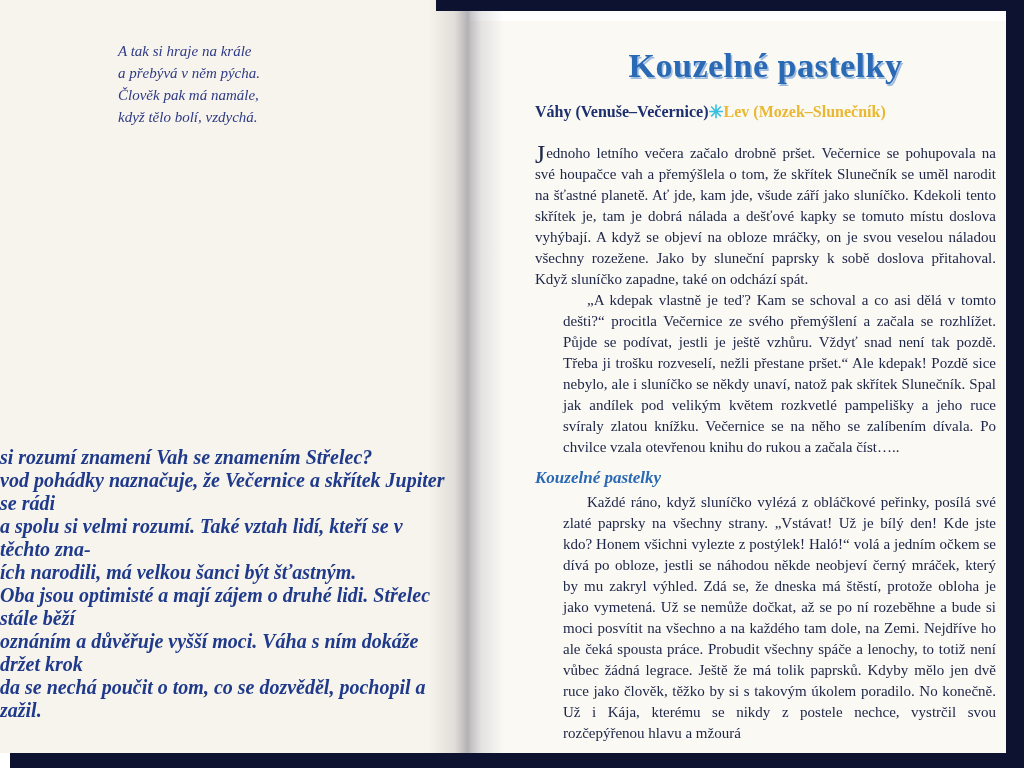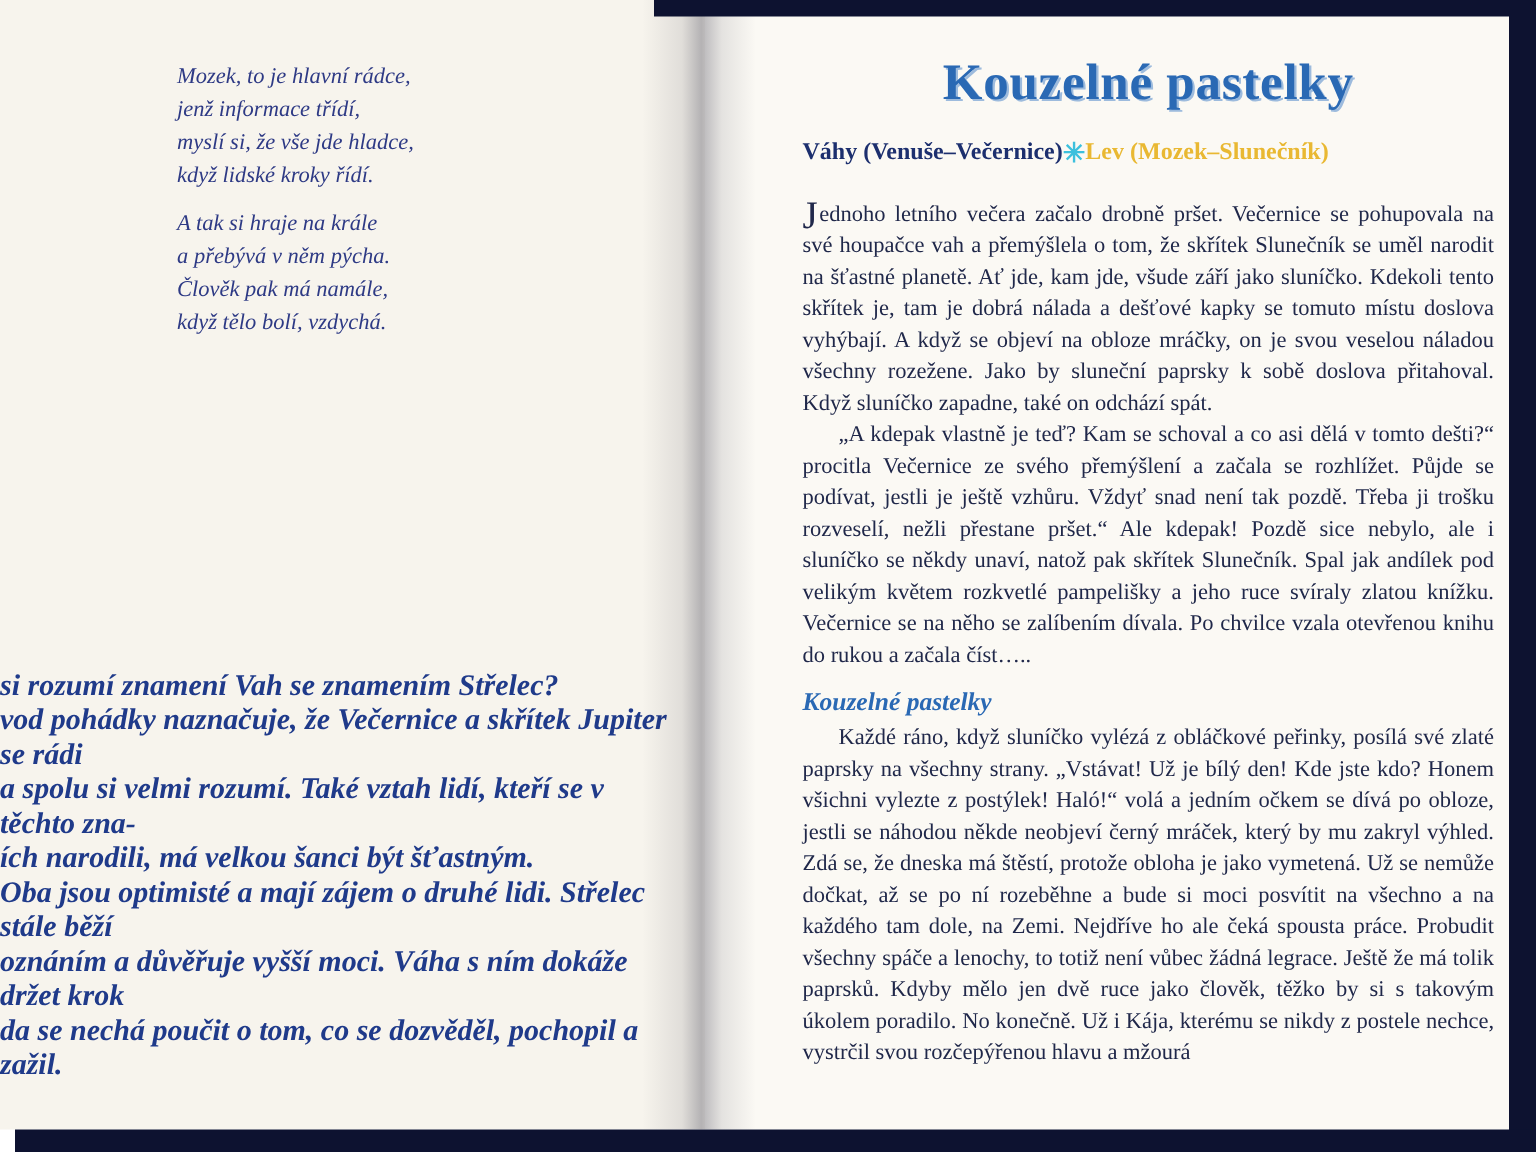--- a/index.html
+++ b/index.html
@@ -9,21 +9,21 @@
   }
   
   .edge{position:absolute;background:#0d1230;}
   .edge-top{left:436px;top:0;width:588px;height:11px;}
   .edge-right{right:0;top:0;width:18px;height:768px;}
   .edge-bottom{left:10px;bottom:0;width:1014px;height:15px;}
 
   
   .page{position:absolute;top:0;bottom:15px;overflow:hidden;}
   .page-left{left:0;width:470px;background:#f7f4ed;}
-  .page-right{left:470px;width:536px;top:11px;background:#fbf9f4;
+  .page-right{left:470px;width:536px;top:21px;background:#fbf9f4;
     padding:0 10px 0 65px;box-sizing:border-box;}
   .spine{position:absolute;left:428px;top:0;bottom:15px;width:76px;
     background:linear-gradient(to right, rgba(25,25,45,0) 0%, rgba(25,25,45,0.10) 35%,
       rgba(40,40,60,0.32) 52%, rgba(25,25,45,0.10) 70%, rgba(25,25,45,0) 100%);
     pointer-events:none;}
 
   
   .poem{position:absolute;left:118px;top:40px;
     font-style:italic;color:#2e3a85;font-size:15px;line-height:22px;}
   .stanza{white-space:pre-line;margin:0 0 10px 0;}
@@ -35,37 +35,33 @@
   .title{margin:26px 0 16px 0;text-align:center;
     font-size:34px;font-weight:bold;color:#2a69b4;letter-spacing:0.5px;
     text-shadow:1.5px 1.5px 0 #9dbbdd;}
   .subtitle-row{display:flex;justify-content:flex-start;align-items:center;
     margin:0 0 20px 0;font-size:16px;font-weight:bold;}
   .libra{color:#1c2f6e;}
   .star{color:#3cc0dd;font-size:18px;}
   .leo{color:#e9b832;}
   .body-p{margin:0;font-size:15px;line-height:21px;color:#20284a;
     text-align:justify;}
-  .indent{text-indent:1.6em;}
+  .indent{text-indent:1.6em;margin-left:28px;}
   .dropcap{display:inline-block;font-size:26px;line-height:16px;
     vertical-align:-5px;margin-right:1px;color:#20284a;}
   .section-heading{margin:10px 0 4px 0;font-size:17px;font-weight:bold;
     font-style:italic;color:#2a69b4;}
 </style>
 </head>
 <body>
 
 <div id="stage">
 
   <div class="page page-left">
     <div class="poem">
-      <p class="stanza">Mozek, to je hlavní rádce,
-jenž informace třídí,
-myslí si, že vše jde hladce,
-když lidské kroky řídí.</p>
       <p class="stanza">A tak si hraje na krále
 a přebývá v něm pýcha.
 Člověk pak má namále,
 když tělo bolí, vzdychá.</p>
     </div>
     <div class="commentary">si rozumí znamení Vah se znamením Střelec?
 vod pohádky naznačuje, že Večernice a skřítek Jupiter se rádi
 a spolu si velmi rozumí. Také vztah lidí, kteří se v těchto zna-
 ích narodili, má velkou šanci být šťastným.
 Oba jsou optimisté a mají zájem o druhé lidi. Střelec stále běží

